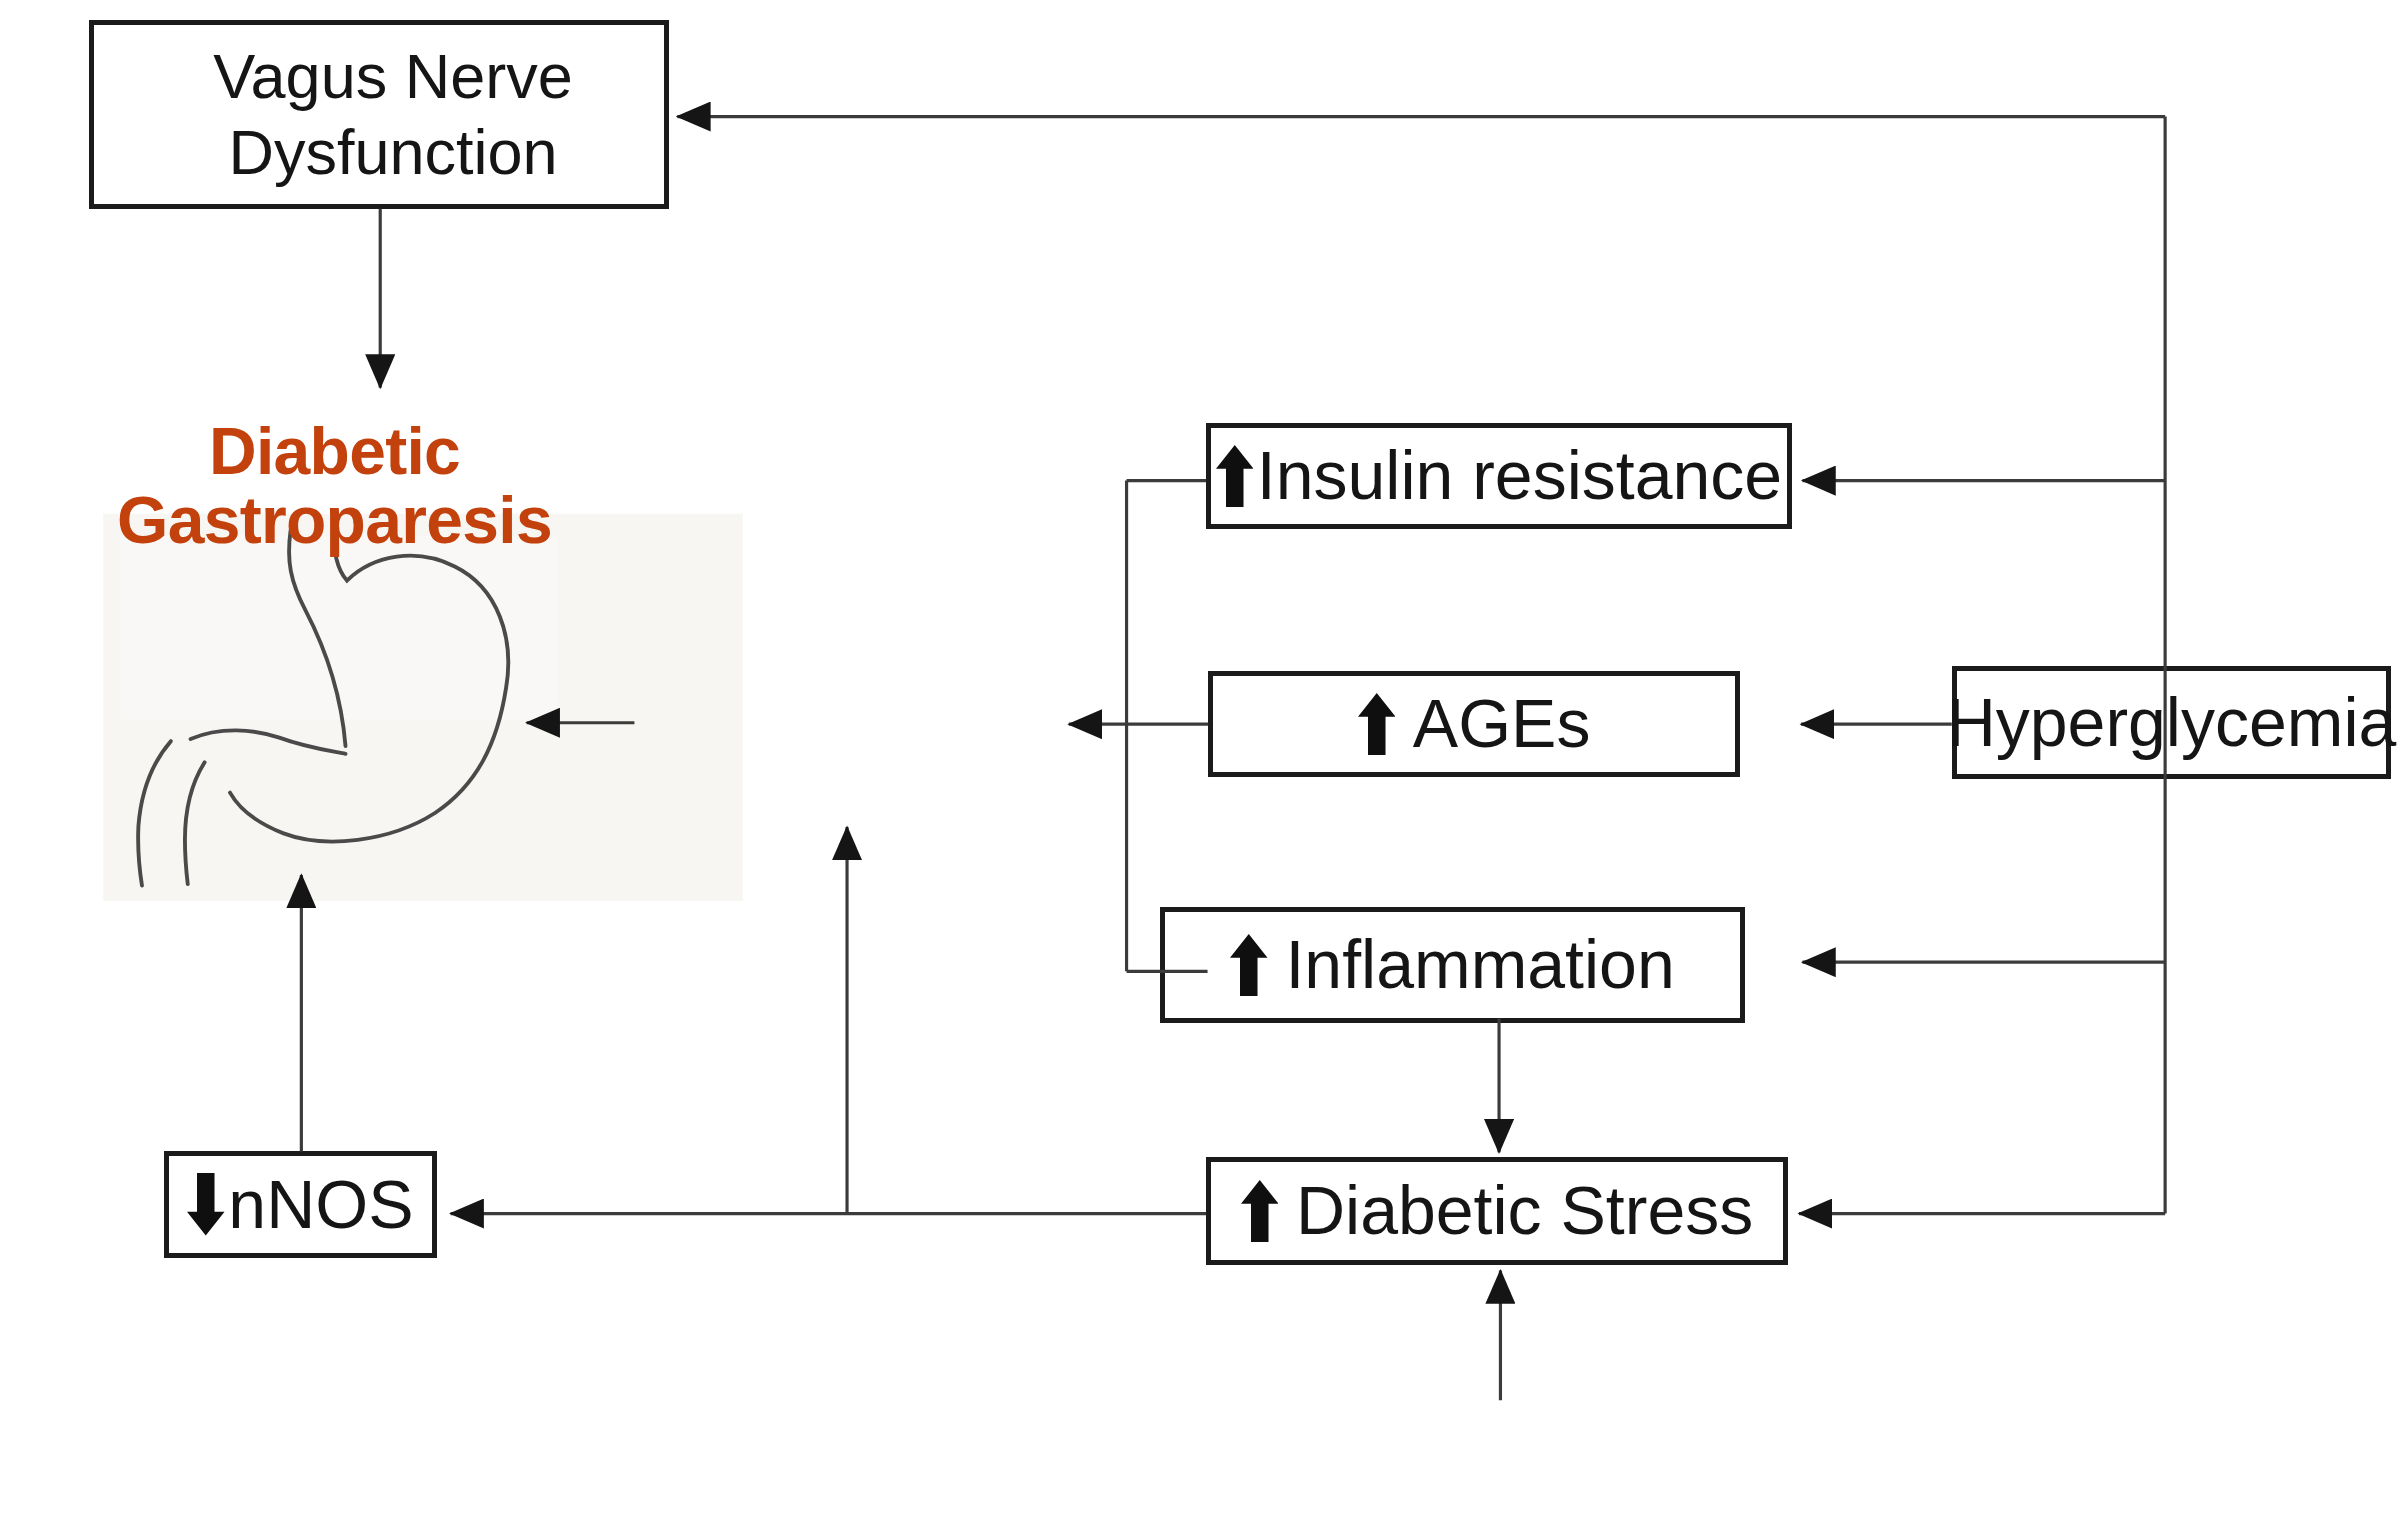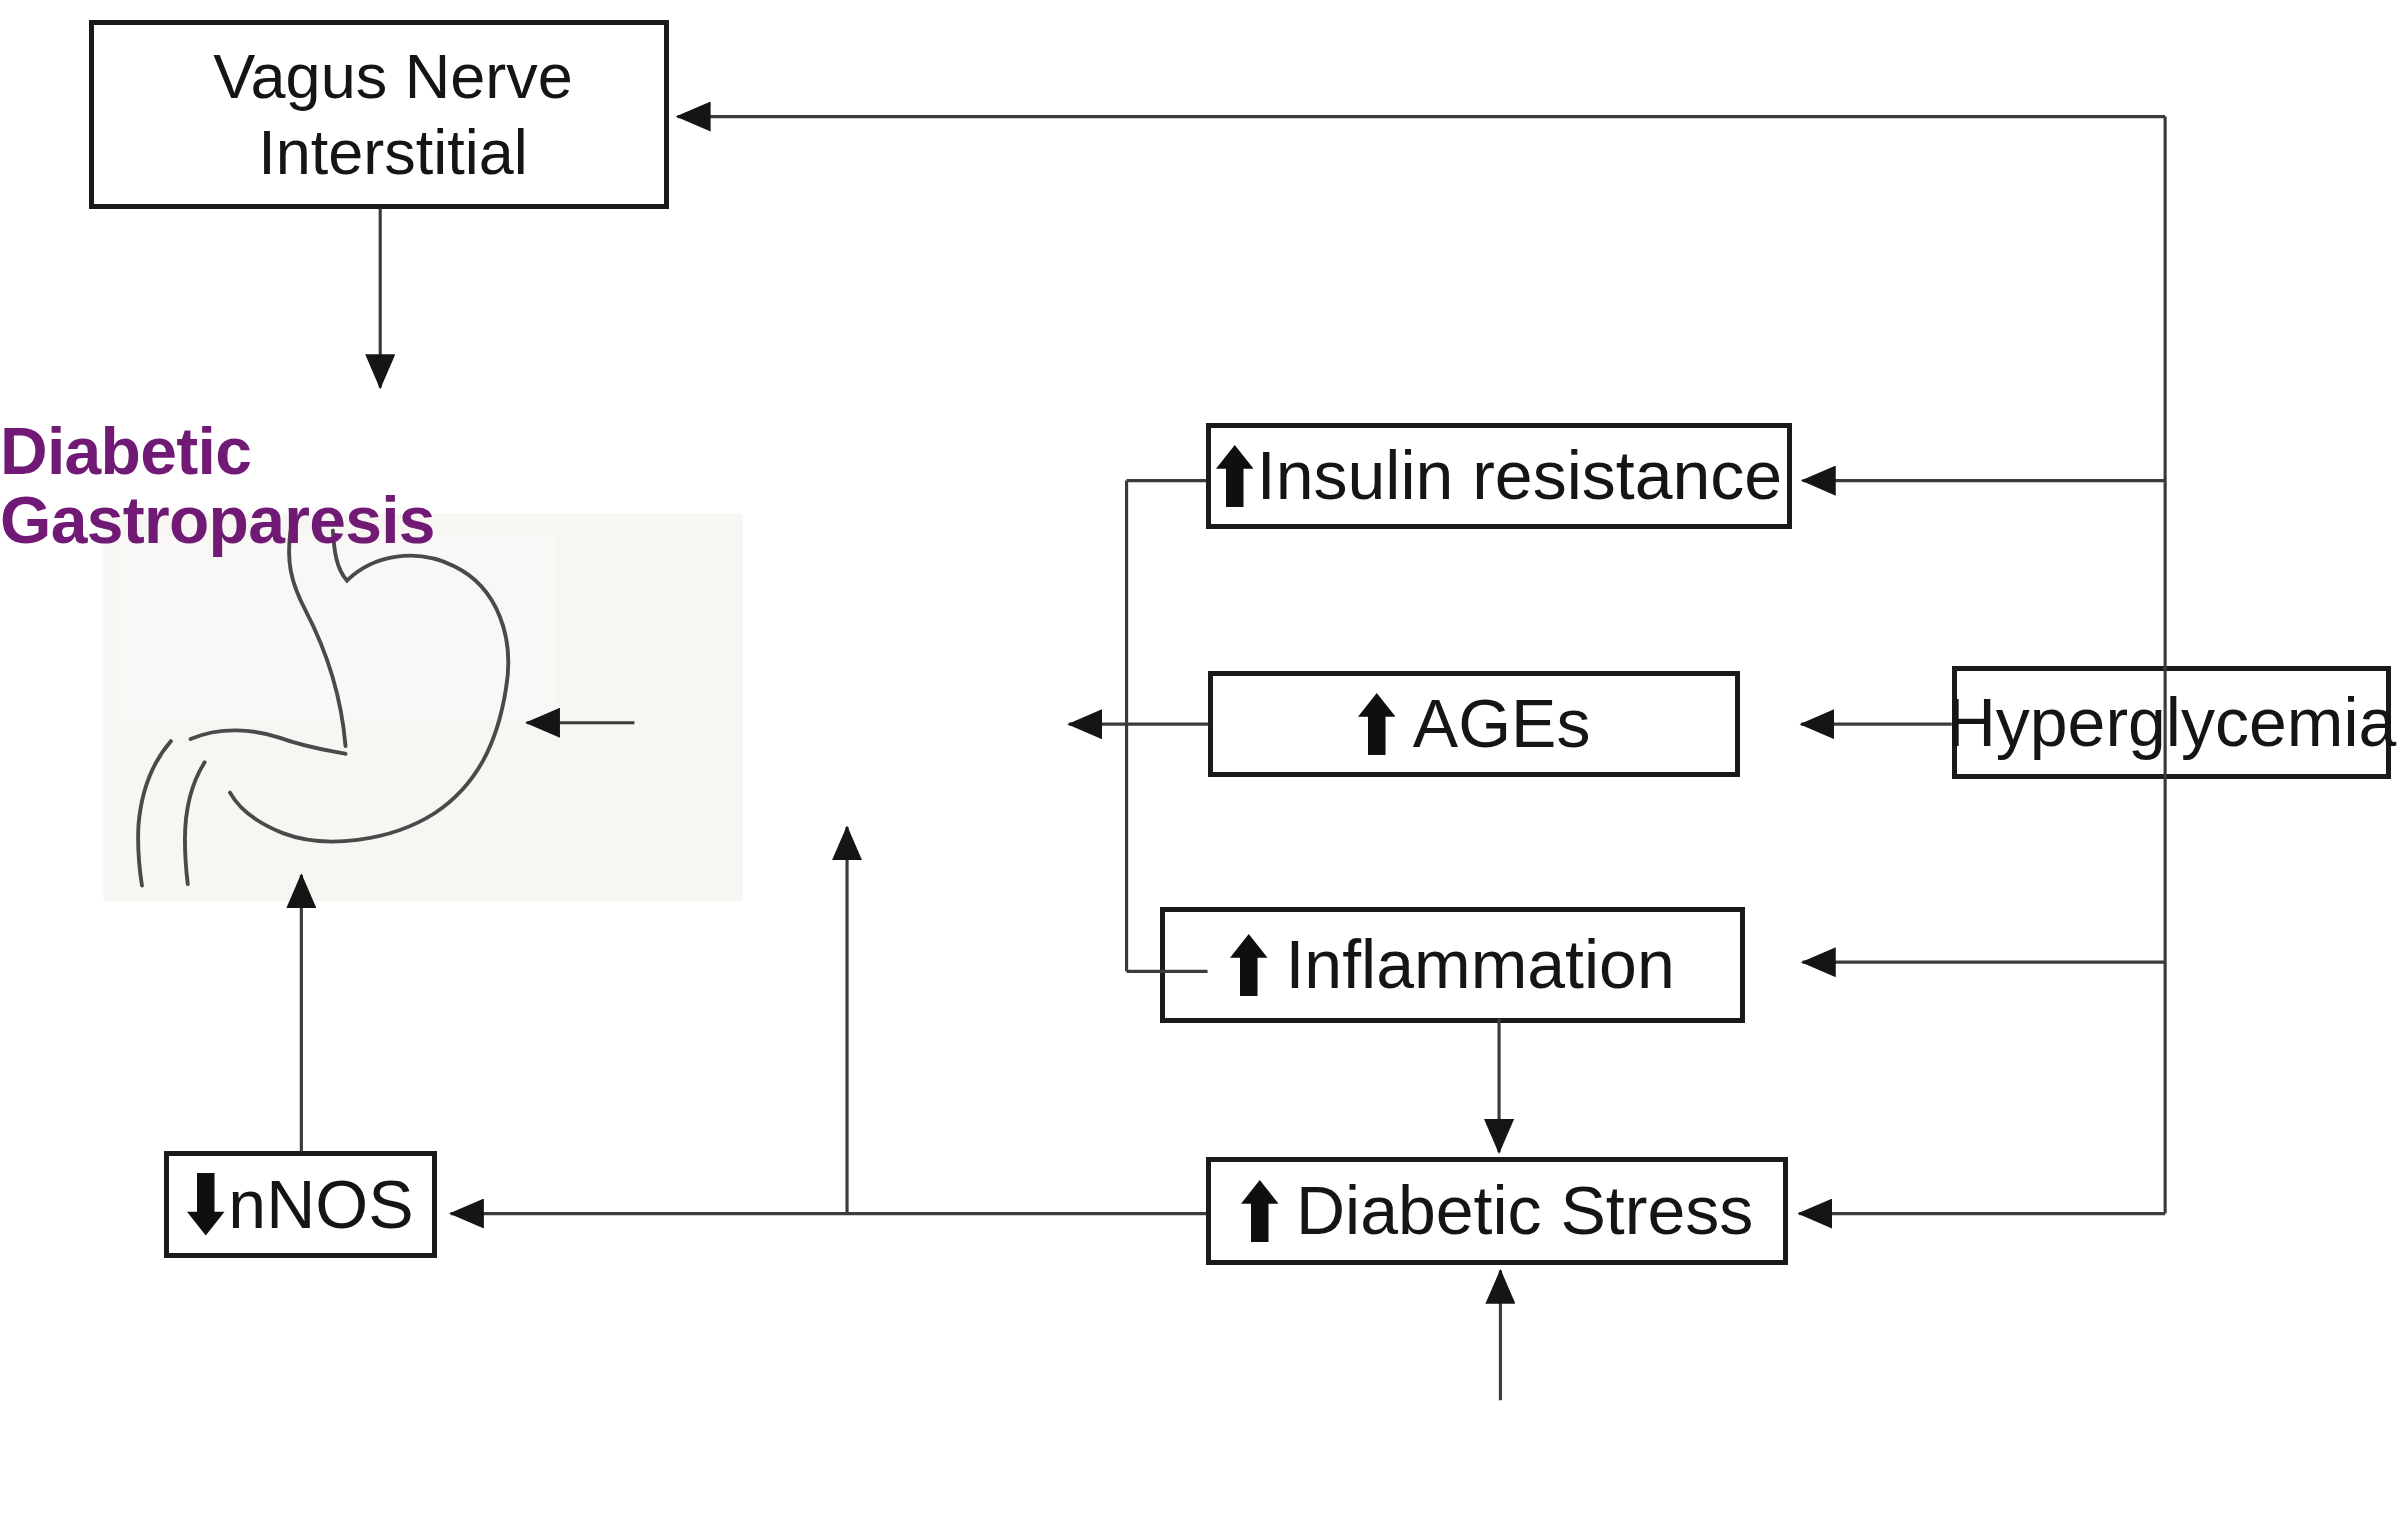--- a/index.html
+++ b/index.html
@@ -35,23 +35,23 @@
   .tarrow { height: 0.92em; width: auto; display: inline-block; flex: 0 0 auto; }
   .tarrow.tight { margin-right: 0.05em; }
   .tarrow.gap   { margin-right: 0.26em; }
   .f84 { font-size: 68px; }
   .f82 { font-size: 58px; }
   .f90 { font-size: 63px; }
   #title {
     position: absolute;
     left: 0; top: 417px; width: 669px;
     font-size: 66px; font-weight: bold;
-    text-align: left; line-height: 1.05;
+    text-align: center; line-height: 1.05;
     letter-spacing: -0.7px;
-    color: #701a75;
+    color: #c2410c;
   }
   #connectors {
     position: absolute;
     left: 0; top: 0;
     z-index: 3;
     pointer-events: none;
   }
   #stomach-art {
     position: absolute;
     left: 99px; top: 508px;
@@ -69,21 +69,21 @@
       <path d="M272,32 C266,75 272,105 293,145 C328,212 345,278 350,338"></path>
       <path d="M332,32 C334,62 337,86 352,103 C390,66 452,56 505,83 C566,113 590,184 578,255 C566,333 537,393 477,433 C413,474 320,484 262,462 C224,447 200,429 186,404"></path>
       <path d="M130,328 C172,310 220,314 256,326 C294,340 330,345 350,349"></path>
       <path d="M102,331 C76,361 60,401 56,451 C54,492 58,517 61,536"></path>
       <path d="M150,361 C131,391 122,431 122,471 C122,497 124,517 126,534"></path>
     </g>
   </svg>
 
   <div class="box col f90" style="left:89px; top:20px; width:580px; height:189px;">
     <span class="lbl">Vagus Nerve</span>
-    <span class="lbl">Interstitial</span>
+    <span class="lbl">Dysfunction</span>
   </div>
 
   <div class="box f84" style="left:1206px; top:423px; width:586px; height:106px;">
     <span class="lbl">
       <svg class="tarrow tight" viewBox="0 0 60 100">
           <path d="M30,0 L60,38 L44,38 L44,100 L16,100 L16,38 L0,38 Z" fill="#0f0f0f"></path>
         </svg>
       <span>Insulin resistance</span>
     </span>
   </div>

